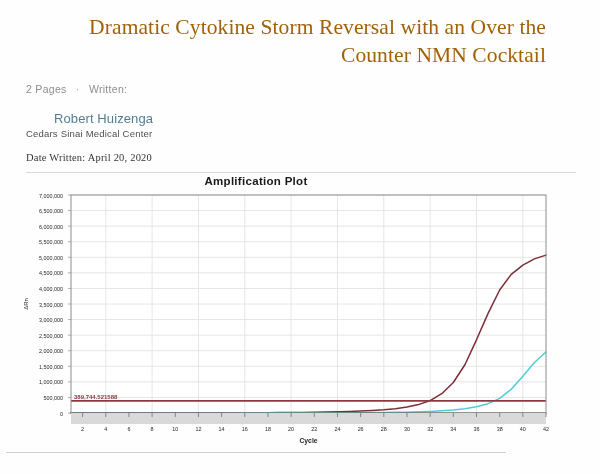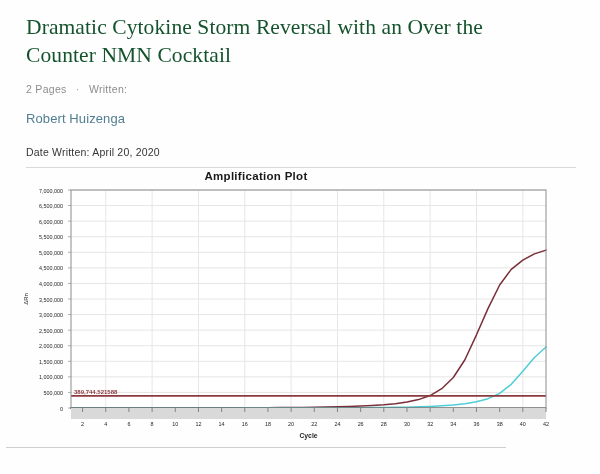--- a/index.html
+++ b/index.html
@@ -23,25 +23,26 @@
   }
 
   
   .header {
     padding: 14px 24px 0 26px;
   }
   .paper-title {
     font-family: "Liberation Serif", serif;
     font-size: 21.5px;
     line-height: 1.28;
-    color: #14532d;
+    color: #a16207;
     font-weight: 400;
     letter-spacing: 0.1px;
     margin: 0 0 0 0;
     max-width: 520px;
+    text-align: right;
   }
   .meta-line {
     margin-top: 14px;
     font-family: "Liberation Sans", sans-serif;
     font-size: 10.5px;
     color: #8d8d8d;
     letter-spacing: 0.3px;
   }
   .meta-sep {
     display: inline-block;
@@ -51,32 +52,33 @@
   .author-block {
     margin-top: 16px;
   }
   .author-name {
     display: block;
     font-family: "Liberation Sans", sans-serif;
     font-size: 13px;
     color: #527e92;
     text-decoration: none;
     letter-spacing: 0.1px;
+    margin-left: 28px;
   }
   .author-affil {
     display: block;
     margin-top: 2px;
     font-family: "Liberation Sans", sans-serif;
     font-size: 9.5px;
     color: #4f4f4f;
     letter-spacing: 0.2px;
   }
   .date-written {
-    margin-top: 20px;
-    font-family: Liberation Sans, sans-serif;
+    margin-top: 13px;
+    font-family: Liberation Serif, serif;
     font-size: 10.5px;
     color: #353535;
     letter-spacing: 0.2px;
   }
   .divider {
     margin-top: 9px;
     height: 1px;
     background: #d9d9d9;
     width: 100%;
   }
@@ -122,20 +124,21 @@
     <h1 class="paper-title">Dramatic Cytokine Storm Reversal with an Over the Counter NMN Cocktail</h1>
 
     <div class="meta-line">
       <span>2 Pages</span>
       <span class="meta-sep">·</span>
       <span>Written:</span>
     </div>
 
     <div class="author-block">
       <a class="author-name" href="#">Robert Huizenga</a>
+      <span class="author-affil">Cedars Sinai Medical Center</span>
     </div>
 
     <div class="date-written">Date Written: April 20, 2020</div>
     <div class="divider"></div>
   </div>
 
   <div class="figure">
     <div class="chart-title">Amplification Plot</div>
     <svg class="chart-svg" id="chart" width="600" height="284">
         <rect x="71" y="22" width="475" height="218" fill="#ffffff"></rect>

